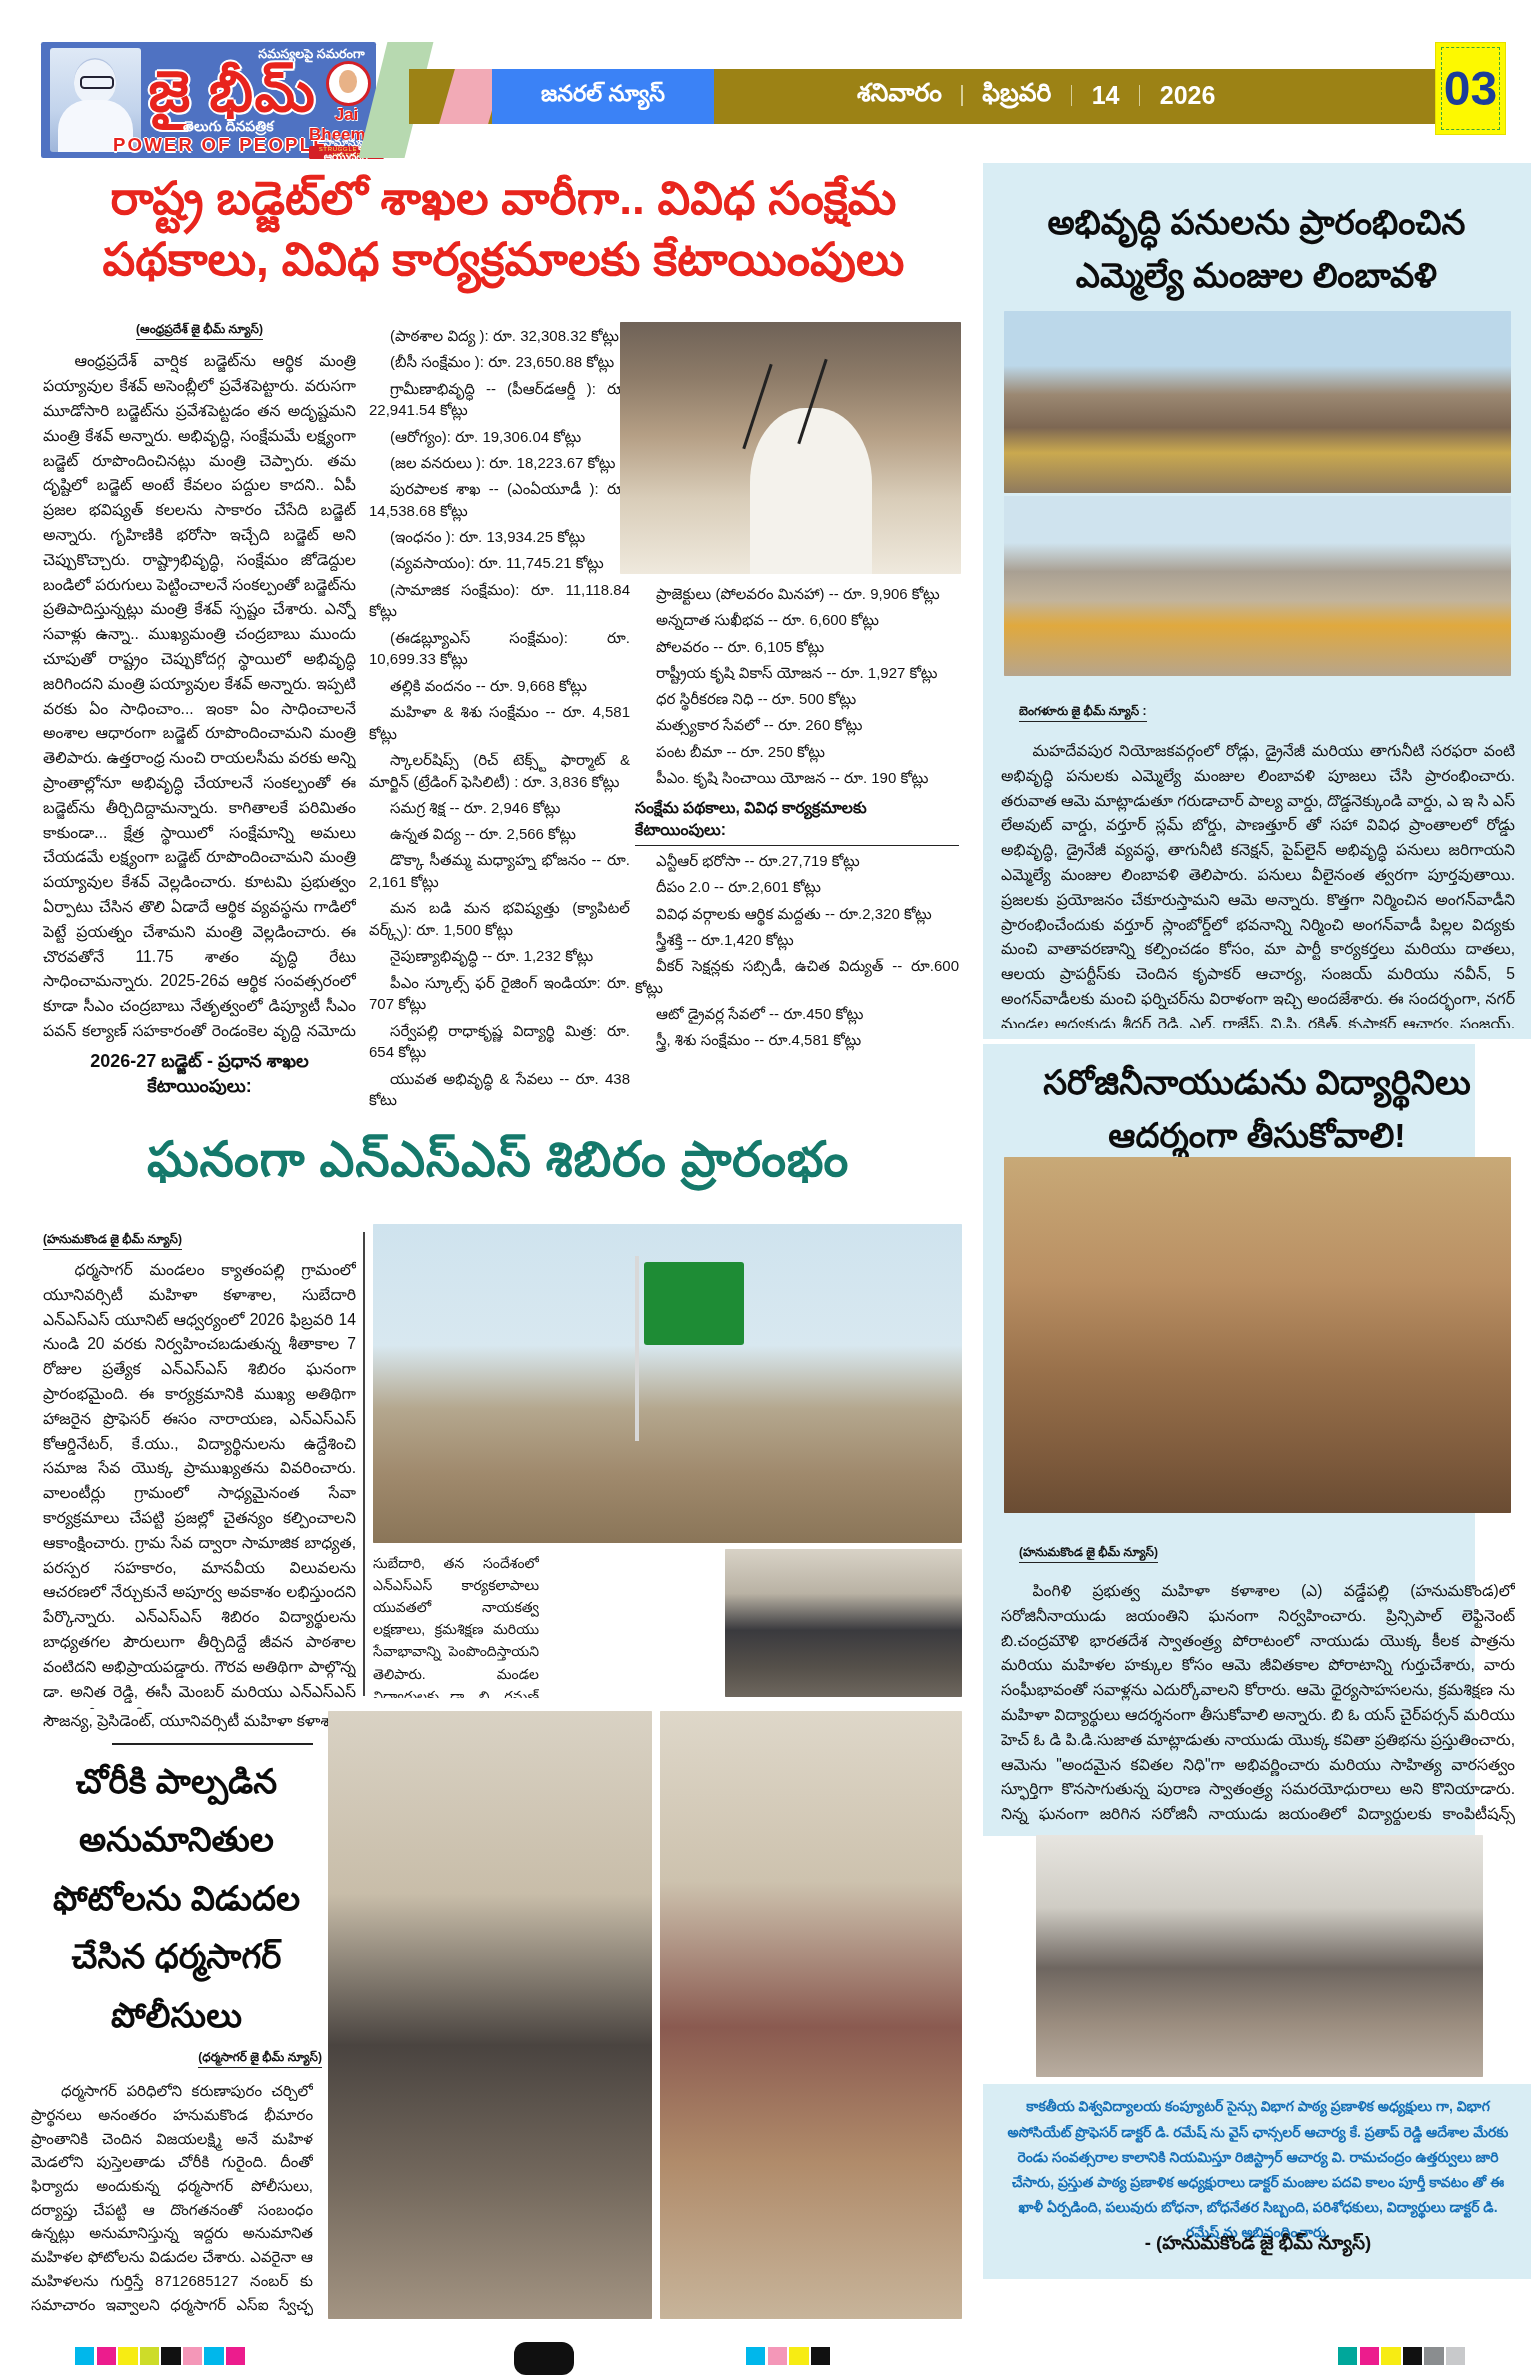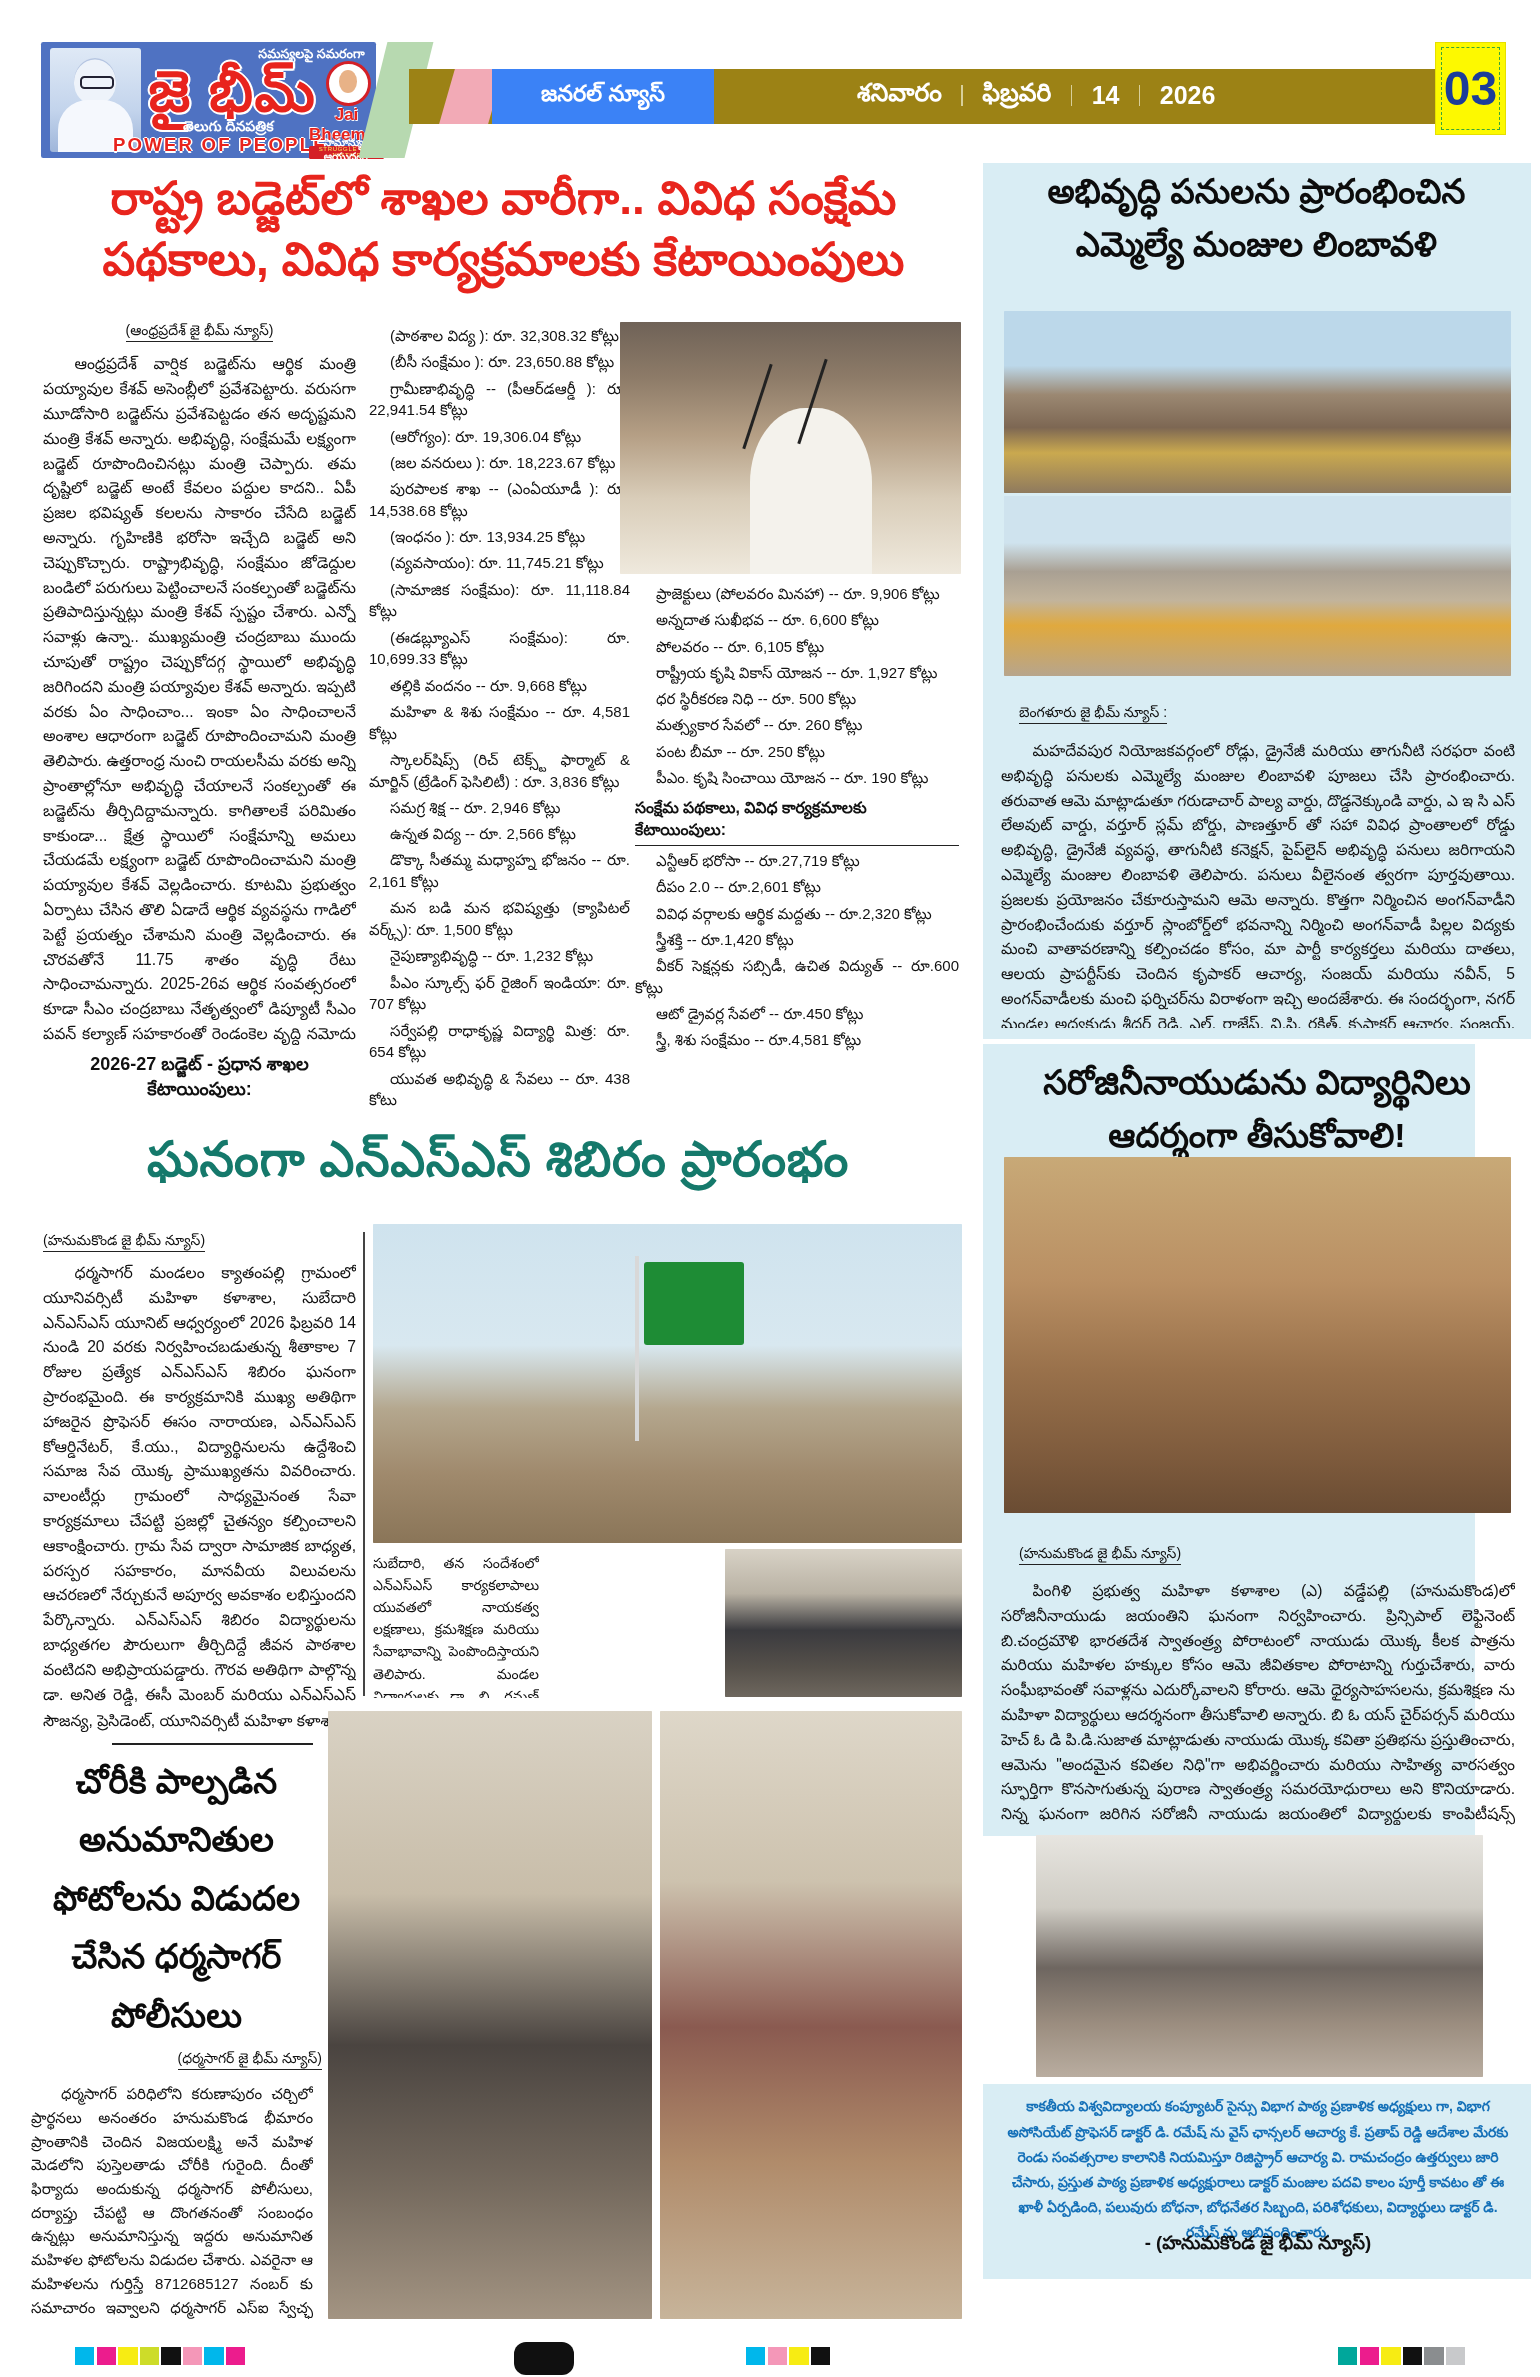--- a/index.html
+++ b/index.html
@@ -29,21 +29,21 @@
   .news-red span{color:#fff;font-weight:bold;font-size:22.4px;}
   .date-strip{display:flex;align-items:center;gap:19.4px;color:#fff;font-weight:bold;font-size:25px;}
   .date-sep{display:inline-block;width:1.5px;height:21px;background:#d8cf9a;}
   .page-box{background:#fdf900;border:1.5px solid #e6df00;display:flex;align-items:center;justify-content:center;}
   .page-box .inner{border:1.5px dashed #3aa53a;width:84%;height:88%;display:flex;align-items:center;justify-content:center;
       color:#1c3d99;font-weight:bold;font-size:48px;}
   
   .headline-red{color:#e8251d;font-weight:bold;font-size:46px;line-height:1.32;text-align:center;}
   .headline-teal{color:#15796b;font-weight:bold;font-size:49px;line-height:1.2;text-align:center;letter-spacing:0.7px;}
   .headline-black{color:#0c0c0c;font-weight:bold;font-size:34px;line-height:1.55;text-align:center;}
-  .dateline{font-weight:normal;font-size:14px;}
+  .dateline{font-weight:bold;font-size:12px;}
   .dateline u{text-decoration:none;border-bottom:1.5px solid #222;padding-bottom:3px;}
   .body-txt{font-size:15.7px;line-height:1.58;text-align:justify;overflow:hidden;}
   .list-col{overflow:hidden;}
   .list-item{font-size:15px;line-height:1.45;text-indent:1.4em;margin-bottom:4.5px;text-align:justify;}
   .subhead{font-weight:bold;font-size:15.7px;margin:6px 0 4.5px 0;border-bottom:1.5px solid #222;display:inline-block;padding-bottom:1.5px;}
   .bold-line{font-weight:bold;font-size:18px;}
   .col-rule{background:#444;width:1.5px;}
   .panel-blue{background:#d9edf4;}
   
   .photo{overflow:hidden;border-radius:0.7px;}
@@ -168,21 +168,21 @@
         <div class="list-item">దీపం 2.0 -- రూ.2,601 కోట్లు</div>
         <div class="list-item">వివిధ వర్గాలకు ఆర్థిక మద్దతు -- రూ.2,320 కోట్లు</div>
         <div class="list-item">స్త్రీశక్తి -- రూ.1,420 కోట్లు</div>
         <div class="list-item">వీకర్ సెక్షన్లకు సబ్సిడీ, ఉచిత విద్యుత్ -- రూ.600 కోట్లు</div>
         <div class="list-item">ఆటో డ్రైవర్ల సేవలో -- రూ.450 కోట్లు</div>
         <div class="list-item">స్త్రీ, శిశు సంక్షేమం -- రూ.4,581 కోట్లు</div>
       </div>
   </div>
 
   <div class="abs panel-blue" style="left:983px;top:163px;width:548px;height:876px;">
-    <div class="headline-black abs" style="left:16.4px;top:2px;width:514px;">అభివృద్ధి పనులను ప్రారంభించిన ఎమ్మెల్యే మంజుల లింబావళి</div>
+    <div class="headline-black abs" style="left:16.4px;top:33px;width:514px;">అభివృద్ధి పనులను ప్రారంభించిన ఎమ్మెల్యే మంజుల లింబావళి</div>
     <div class="abs photo ph-crowd1" style="left:21px;top:148px;width:507px;height:182px;"></div>
     <div class="abs photo ph-street" style="left:21px;top:333px;width:507px;height:180px;"></div>
     <div class="abs dateline" style="left:36px;top:541px;"><u>బెంగళూరు జై భీమ్ న్యూస్ :</u></div>
     <div class="abs body-txt" style="left:18px;top:576px;width:514px;height:289px;text-indent:2em;">మహదేవపుర నియోజకవర్గంలో రోడ్లు, డ్రైనేజీ మరియు తాగునీటి సరఫరా వంటి అభివృద్ధి పనులకు ఎమ్మెల్యే మంజుల లింబావళి పూజలు చేసి ప్రారంభించారు. తరువాత ఆమె మాట్లాడుతూ గరుడాచార్ పాల్య వార్డు, దొడ్డనెక్కుండి వార్డు, ఎ ఇ సి ఎస్ లేఅవుట్ వార్డు, వర్తూర్ స్లమ్ బోర్డు, పాణత్తూర్ తో సహా వివిధ ప్రాంతాలలో రోడ్డు అభివృద్ధి, డ్రైనేజీ వ్యవస్థ, తాగునీటి కనెక్షన్, పైప్‌లైన్ అభివృద్ధి పనులు జరిగాయని ఎమ్మెల్యే మంజుల లింబావళి తెలిపారు. పనులు వీలైనంత త్వరగా పూర్తవుతాయి. ప్రజలకు ప్రయోజనం చేకూరుస్తామని ఆమె అన్నారు. కొత్తగా నిర్మించిన అంగన్‌వాడీని ప్రారంభించేందుకు వర్తూర్ స్లాంబోర్డ్‌లో భవనాన్ని నిర్మించి అంగన్‌వాడీ పిల్లల విద్యకు మంచి వాతావరణాన్ని కల్పించడం కోసం, మా పార్టీ కార్యకర్తలు మరియు దాతలు, ఆలయ ప్రాపర్టీస్‌కు చెందిన కృపాకర్ ఆచార్య, సంజయ్ మరియు నవీన్, 5 అంగన్‌వాడీలకు మంచి ఫర్నిచర్‌ను విరాళంగా ఇచ్చి అందజేశారు. ఈ సందర్భంగా, నగర్ మండల అధ్యక్షుడు శ్రీధర్ రెడ్డి, ఎల్. రాజేష్, వి.పి. రక్షిత్, కృపాకర్ ఆచార్య, సంజయ్, నవీన్, సంతోష్ వంటి నాయకులు మరియు ప్రజలు పాల్గొన్నారు.</div>
   </div>
 
   <div class="abs headline-teal" style="left:34px;top:1130px;width:928px;">ఘనంగా ఎన్ఎస్ఎస్ శిబిరం ప్రారంభం</div>
 
   <div class="abs" style="left:43px;top:1232px;width:313px;height:477px;overflow:hidden;">
     <div class="dateline" style="margin-bottom:9px;"><u>(హనుమకొండ జై భీమ్ న్యూస్)</u></div>

